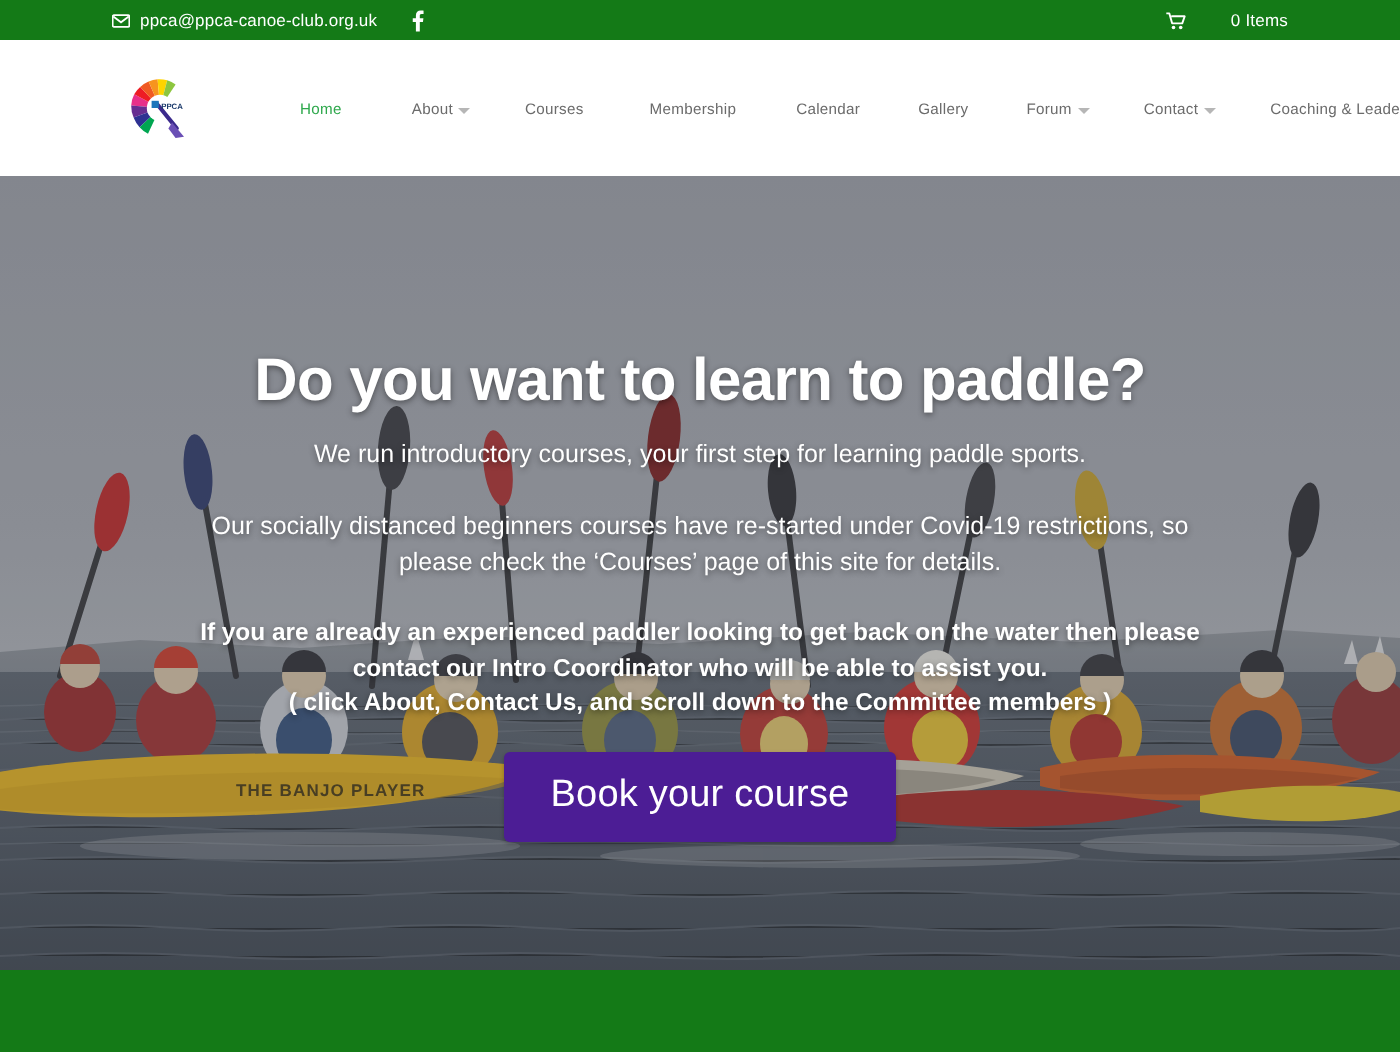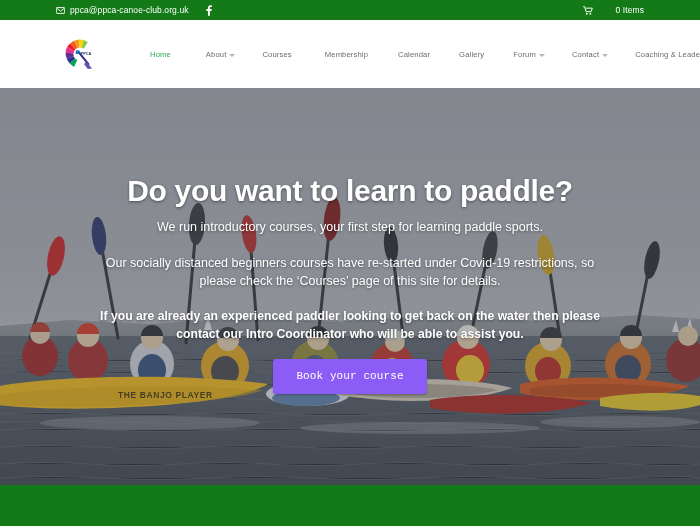--- a/index.html
+++ b/index.html
@@ -138,28 +138,28 @@
   }
   .hero-para2 {
     font-size: 12.2px;
     line-height: 1.42;
     margin-top: 17px;
     font-weight: 700;
   }
   .hero-btn-wrap { margin-top: 16px; }
   .hero-btn {
     display: inline-block;
-    background: #8b5cf6;
+    background: #4c1d95;
     color: #ffffff;
-    font-size: 11px;
+    font-size: 19px;
     padding: 11px 23px 12px;
     border: none;
     border-radius: 3px;
     cursor: pointer;
-    font-family: Liberation Mono, monospace;
+    font-family: Liberation Sans, sans-serif;
     letter-spacing: 0.1px;
     text-shadow: none;
     box-shadow: 0 1px 2px rgba(0,0,0,0.25);
   }
 
   
   .footer-band {
     height: 41px;
     background: #147a17;
   }
@@ -436,20 +436,21 @@
   <div class="hero-content">
     <div class="hero-title">Do you want to learn to paddle?</div>
     <div class="hero-sub">We run introductory courses, your first step for learning paddle sports.</div>
     <div class="hero-para">
       <div>Our socially distanced beginners courses have re-started under Covid-19 restrictions, so</div>
       <div>please check the ‘Courses’ page of this site for details.</div>
     </div>
     <div class="hero-para2">
       <div>If you are already an experienced paddler looking to get back on the water then please</div>
       <div>contact our Intro Coordinator who will be able to assist you.</div>
+      <div>( click About, Contact Us, and scroll down to the Committee members )</div>
     </div>
     <div class="hero-btn-wrap">
       <button class="hero-btn">Book your course</button>
     </div>
   </div>
 </div>
 
 <div class="footer-band"></div>
 
 </body></html>

